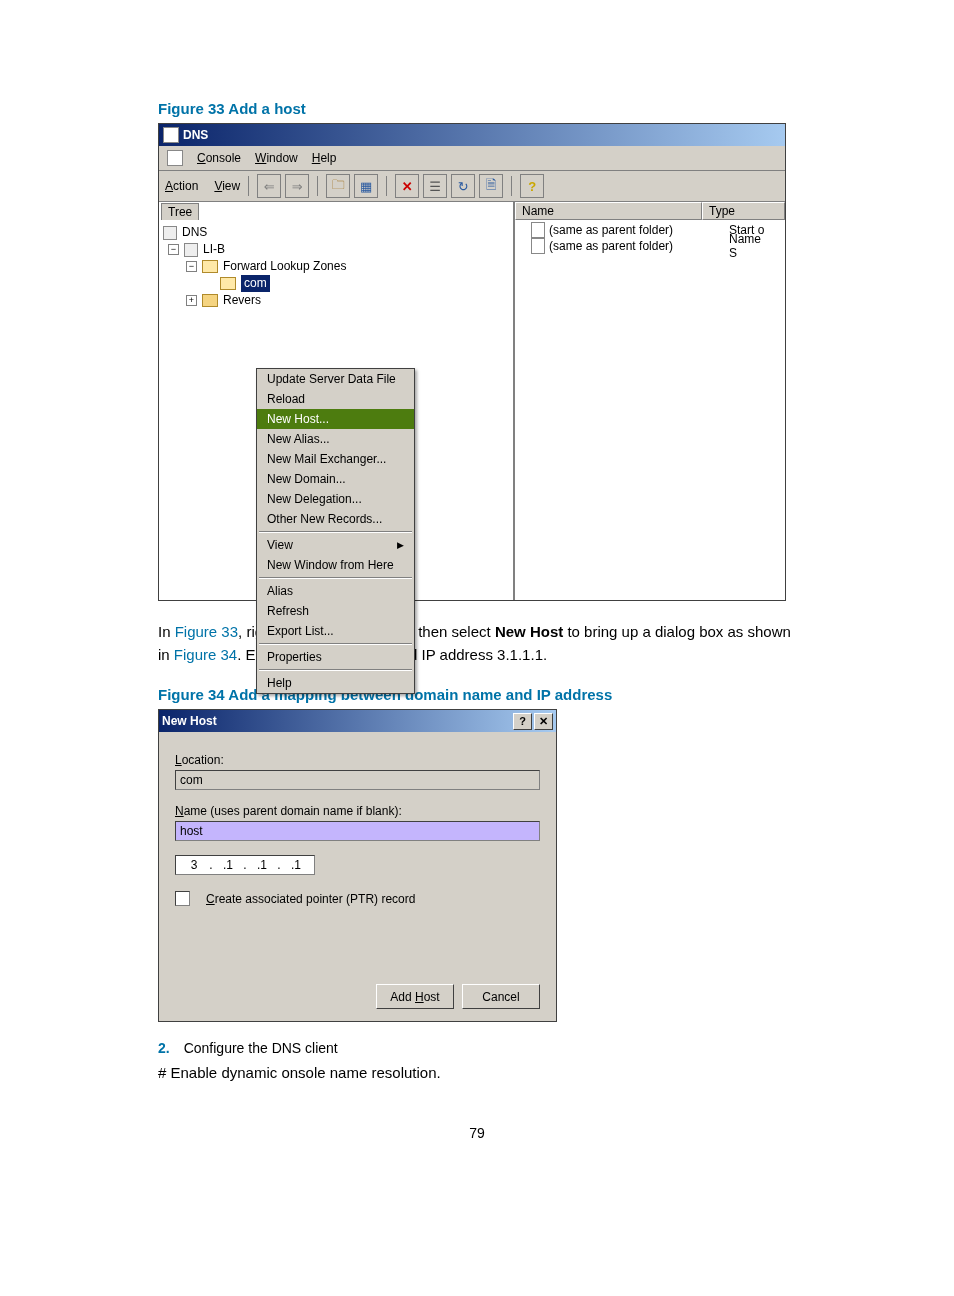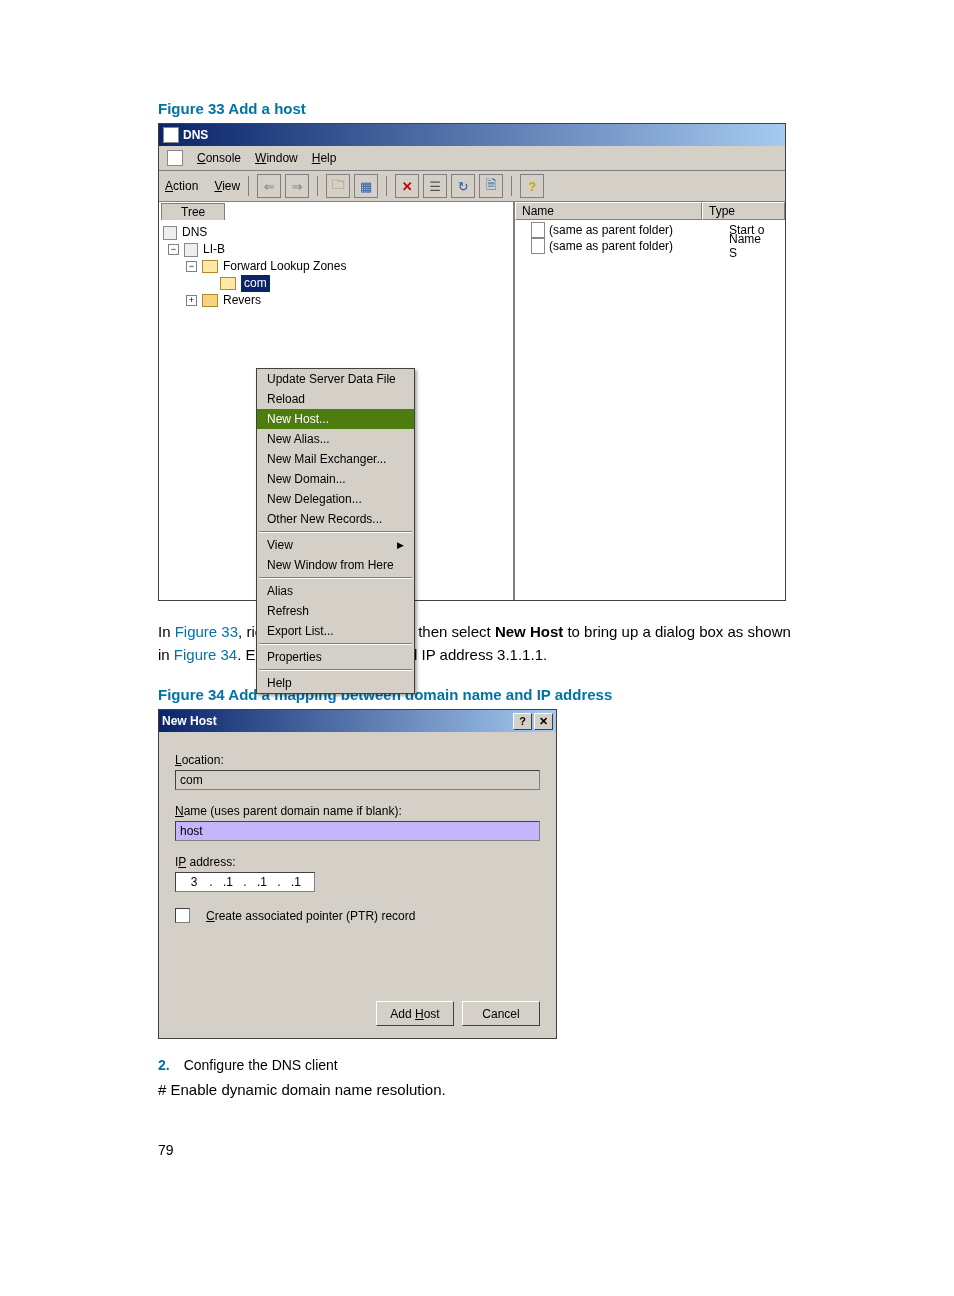--- a/index.html
+++ b/index.html
@@ -18,21 +18,21 @@
   .arrow-right::before{content:"⇒";color:#808080}
   .icon-up{color:#a07020}
   .icon-list{color:#2a5aa0}
   .icon-x{color:#c00;font-weight:bold}
   .icon-prop{color:#555}
   .icon-refresh{color:#2a5aa0}
   .icon-export{color:#2a5aa0}
   .icon-help{color:#caa700;font-weight:bold}
   .panes{display:flex;height:398px}
   .left-pane{width:354px;background:#fff;border-right:2px solid #808080;position:relative;font-size:12px}
-  .tab-label{position:absolute;left:2px;top:1px;border:1px solid #808080;border-bottom:none;background:#d4d0c8;padding:1px 19px;font-size:12px}
+  .tab-label{position:absolute;left:2px;top:1px;border:1px solid #808080;border-bottom:none;background:#d4d0c8;padding:1px 6px;font-size:12px}
   .tree{position:absolute;left:4px;top:22px;line-height:17px}
   .tree-row{display:flex;align-items:center;gap:3px;white-space:nowrap}
   .ind{display:inline-block}
   .expander{width:9px;height:9px;border:1px solid #808080;display:inline-flex;align-items:center;justify-content:center;font-size:9px;line-height:9px;margin-right:2px;background:#fff}
   .folder{width:14px;height:11px;background:#f5d481;border:1px solid #b08a2a;display:inline-block;margin-right:2px}
   .folder.open{background:#ffe9a8}
   .server-icon{width:12px;height:12px;background:#eee;border:1px solid #888;display:inline-block;margin-right:2px}
   .zone-sel{background:#0a246a;color:#fff;padding:0 3px}
   .ctx-menu{position:absolute;left:97px;top:166px;width:157px;background:#d4d0c8;border:1px solid #404040;box-shadow:2px 2px 3px rgba(0,0,0,0.35);font-size:12px}
   .ctx-item{padding:3px 10px;display:flex;justify-content:space-between;align-items:center}
@@ -63,21 +63,21 @@
   .ip-wrap{display:flex;align-items:center;gap:0;width:140px;height:20px;background:#fff;border:1px solid #808080;border-top-color:#404040;border-left-color:#404040;padding:0 4px;box-sizing:border-box}
   .ip-oct{width:24px;text-align:center;border:none;font-size:12px;outline:none;background:transparent}
   .ip-dot{width:6px;text-align:center}
   .chk-row{display:flex;align-items:center;gap:16px;margin-top:16px}
   .chk{width:13px;height:13px;background:#fff;border:1px solid #808080;border-top-color:#404040;border-left-color:#404040}
   .nh-buttons{display:flex;justify-content:flex-end;gap:8px;margin-top:78px}
   .nh-btn{width:78px;height:25px;background:#d4d0c8;border:1px solid #fff;border-right-color:#404040;border-bottom-color:#404040;font-size:12px}
   .ol-step{display:flex;gap:14px;margin:18px 0 6px 0}
   .ol-num{color:#0073a8;font-weight:bold}
   .hash-line{margin:6px 0}
-  .page-num{text-align:left;font-size:14px;margin-top:40px}
+  .page-num{text-align:center;font-size:14px;margin-top:40px}
 </style>
 </head>
 <body>
 
 <div class="page">
 
   <div class="fig-caption">Figure 33 Add a host</div>
 
   <div class="dns-window">
     <div class="title-bar">
@@ -214,21 +214,20 @@
         <span class="nh-win-btn">✕</span>
       </span>
     </div>
     <div class="nh-body">
       <div class="nh-label"><u>L</u>ocation:</div>
       <input class="nh-field ro" readonly="" value="com" style="">
       <div class="nh-gap"></div>
       <div class="nh-label"><u>N</u>ame (uses parent domain name if blank):</div>
       <input class="nh-field" value="host" style="">
       <div class="nh-gap"></div>
-      <div class="nh-label">I<u>P</u> address:</div>
       <div class="ip-wrap">
         <input class="ip-oct" value="3" style="">
         <span class="ip-dot">.</span>
         <input class="ip-oct" value=".1" style="">
         <span class="ip-dot">.</span>
         <input class="ip-oct" value=".1" style="">
         <span class="ip-dot">.</span>
         <input class="ip-oct" value=".1" style="">
       </div>
       <div class="chk-row">
@@ -239,16 +238,16 @@
         <button class="nh-btn">Add <u>H</u>ost</button>
         <button class="nh-btn">Cancel</button>
       </div>
     </div>
   </div>
 
   <div class="ol-step">
     <span class="ol-num">2.</span>
     <span>Configure the DNS client</span>
   </div>
-  <div class="hash-line body-text" style="margin-top:4px"># Enable dynamic domain name resolution.</div>
+  <div class="hash-line body-text" style="margin-top:4px"># Enable dynamic onsole name resolution.</div>
 
   <div class="page-num">79</div>
 </div>
 
 </body></html>

